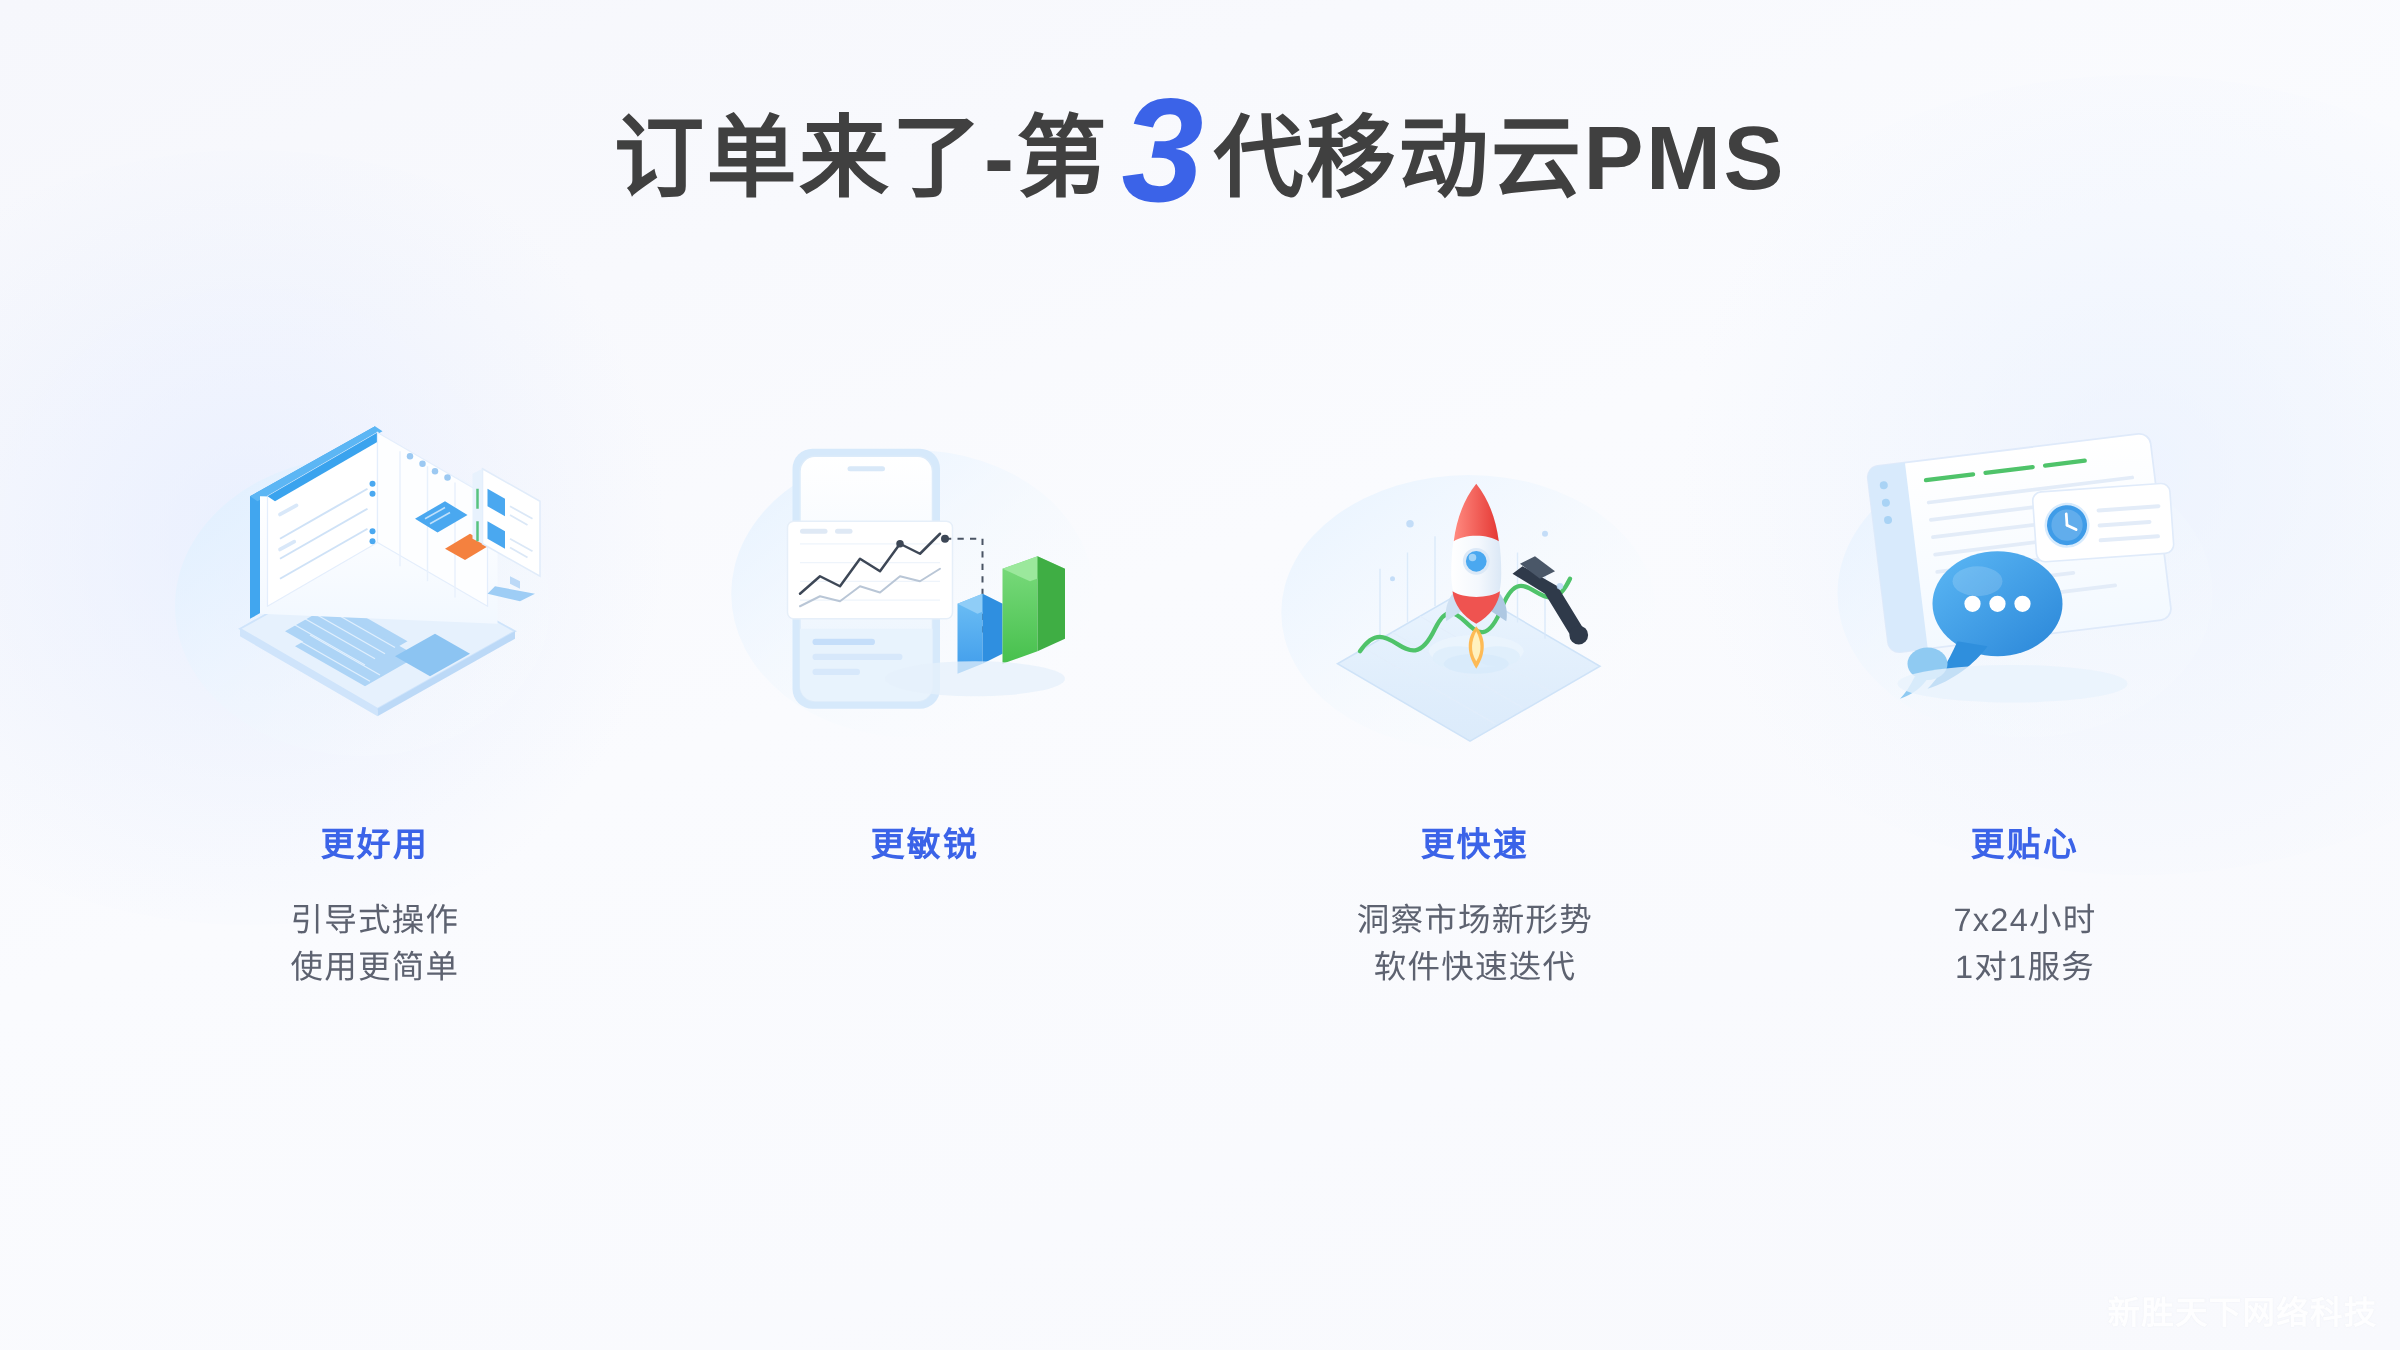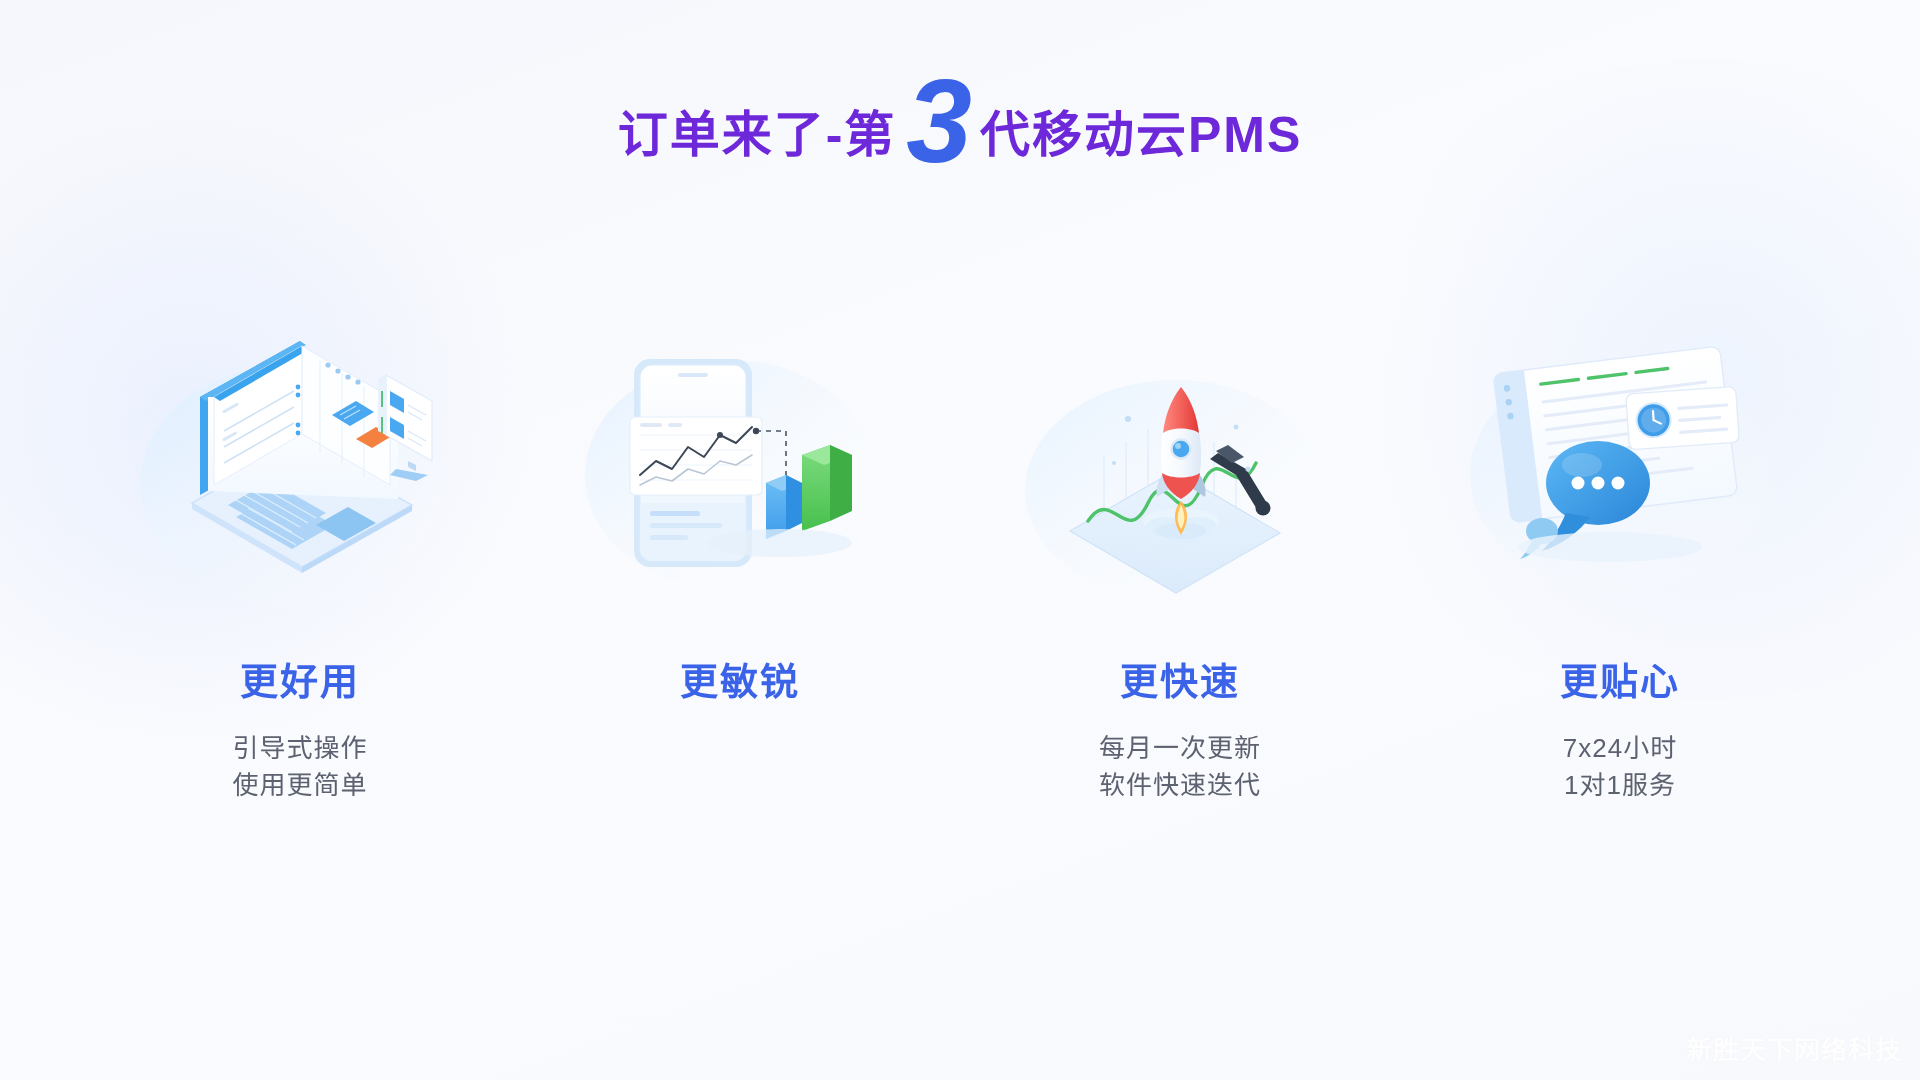--- a/index.html
+++ b/index.html
@@ -45,23 +45,23 @@
   .headline {
     position: absolute;
     top: 52px;
     left: 0;
     width: 1920px;
     text-align: center;
     white-space: nowrap;
     line-height: 1;
   }
   .headline-part {
-    font-size: 50px;
+    font-size: 72px;
     font-weight: 700;
-    color: #6d28d9;
+    color: #404040;
     letter-spacing: 2px;
     vertical-align: baseline;
   }
   .headline-num {
     font-size: 118px;
     font-weight: 700;
     color: #3b63e8;
     font-style: italic;
     letter-spacing: -2px;
     padding: 0 10px;
@@ -89,21 +89,21 @@
   .art-wrap {
     width: 300px;
     height: 260px;
     position: relative;
     display: flex;
     align-items: center;
     justify-content: center;
   }
   .feature-title {
     margin-top: 72px;
-    font-size: 38px;
+    font-size: 27px;
     font-weight: 700;
     color: #3b63e8;
     letter-spacing: 2px;
     line-height: 1.1;
   }
   .feature-desc {
     margin-top: 26px;
     font-size: 26px;
     color: #5d6270;
     line-height: 1.45;
@@ -417,21 +417,21 @@
           <g fill="#bcd9f7" opacity=".85">
             <circle cx="98" cy="84" r="3"></circle>
             <circle cx="206" cy="92" r="2.4"></circle>
             <circle cx="84" cy="128" r="2"></circle>
             <circle cx="218" cy="134" r="2.6"></circle>
           </g>
         </svg>
       </div>
       <div class="feature-title">更快速</div>
       <div class="feature-desc">
-        <span>每月一次更新</span>
+        <span>洞察市场新形势</span>
         <span>软件快速迭代</span>
       </div>
     </div>
 
     <div class="feature">
       <div class="art-wrap">
         <svg width="300" height="250" viewBox="0 0 300 250" aria-hidden="true">
           <defs>
             <linearGradient id="f4bub" x1="0" y1="0" x2="1" y2="1">
               <stop offset="0%" stop-color="#5cb8f5"></stop>

